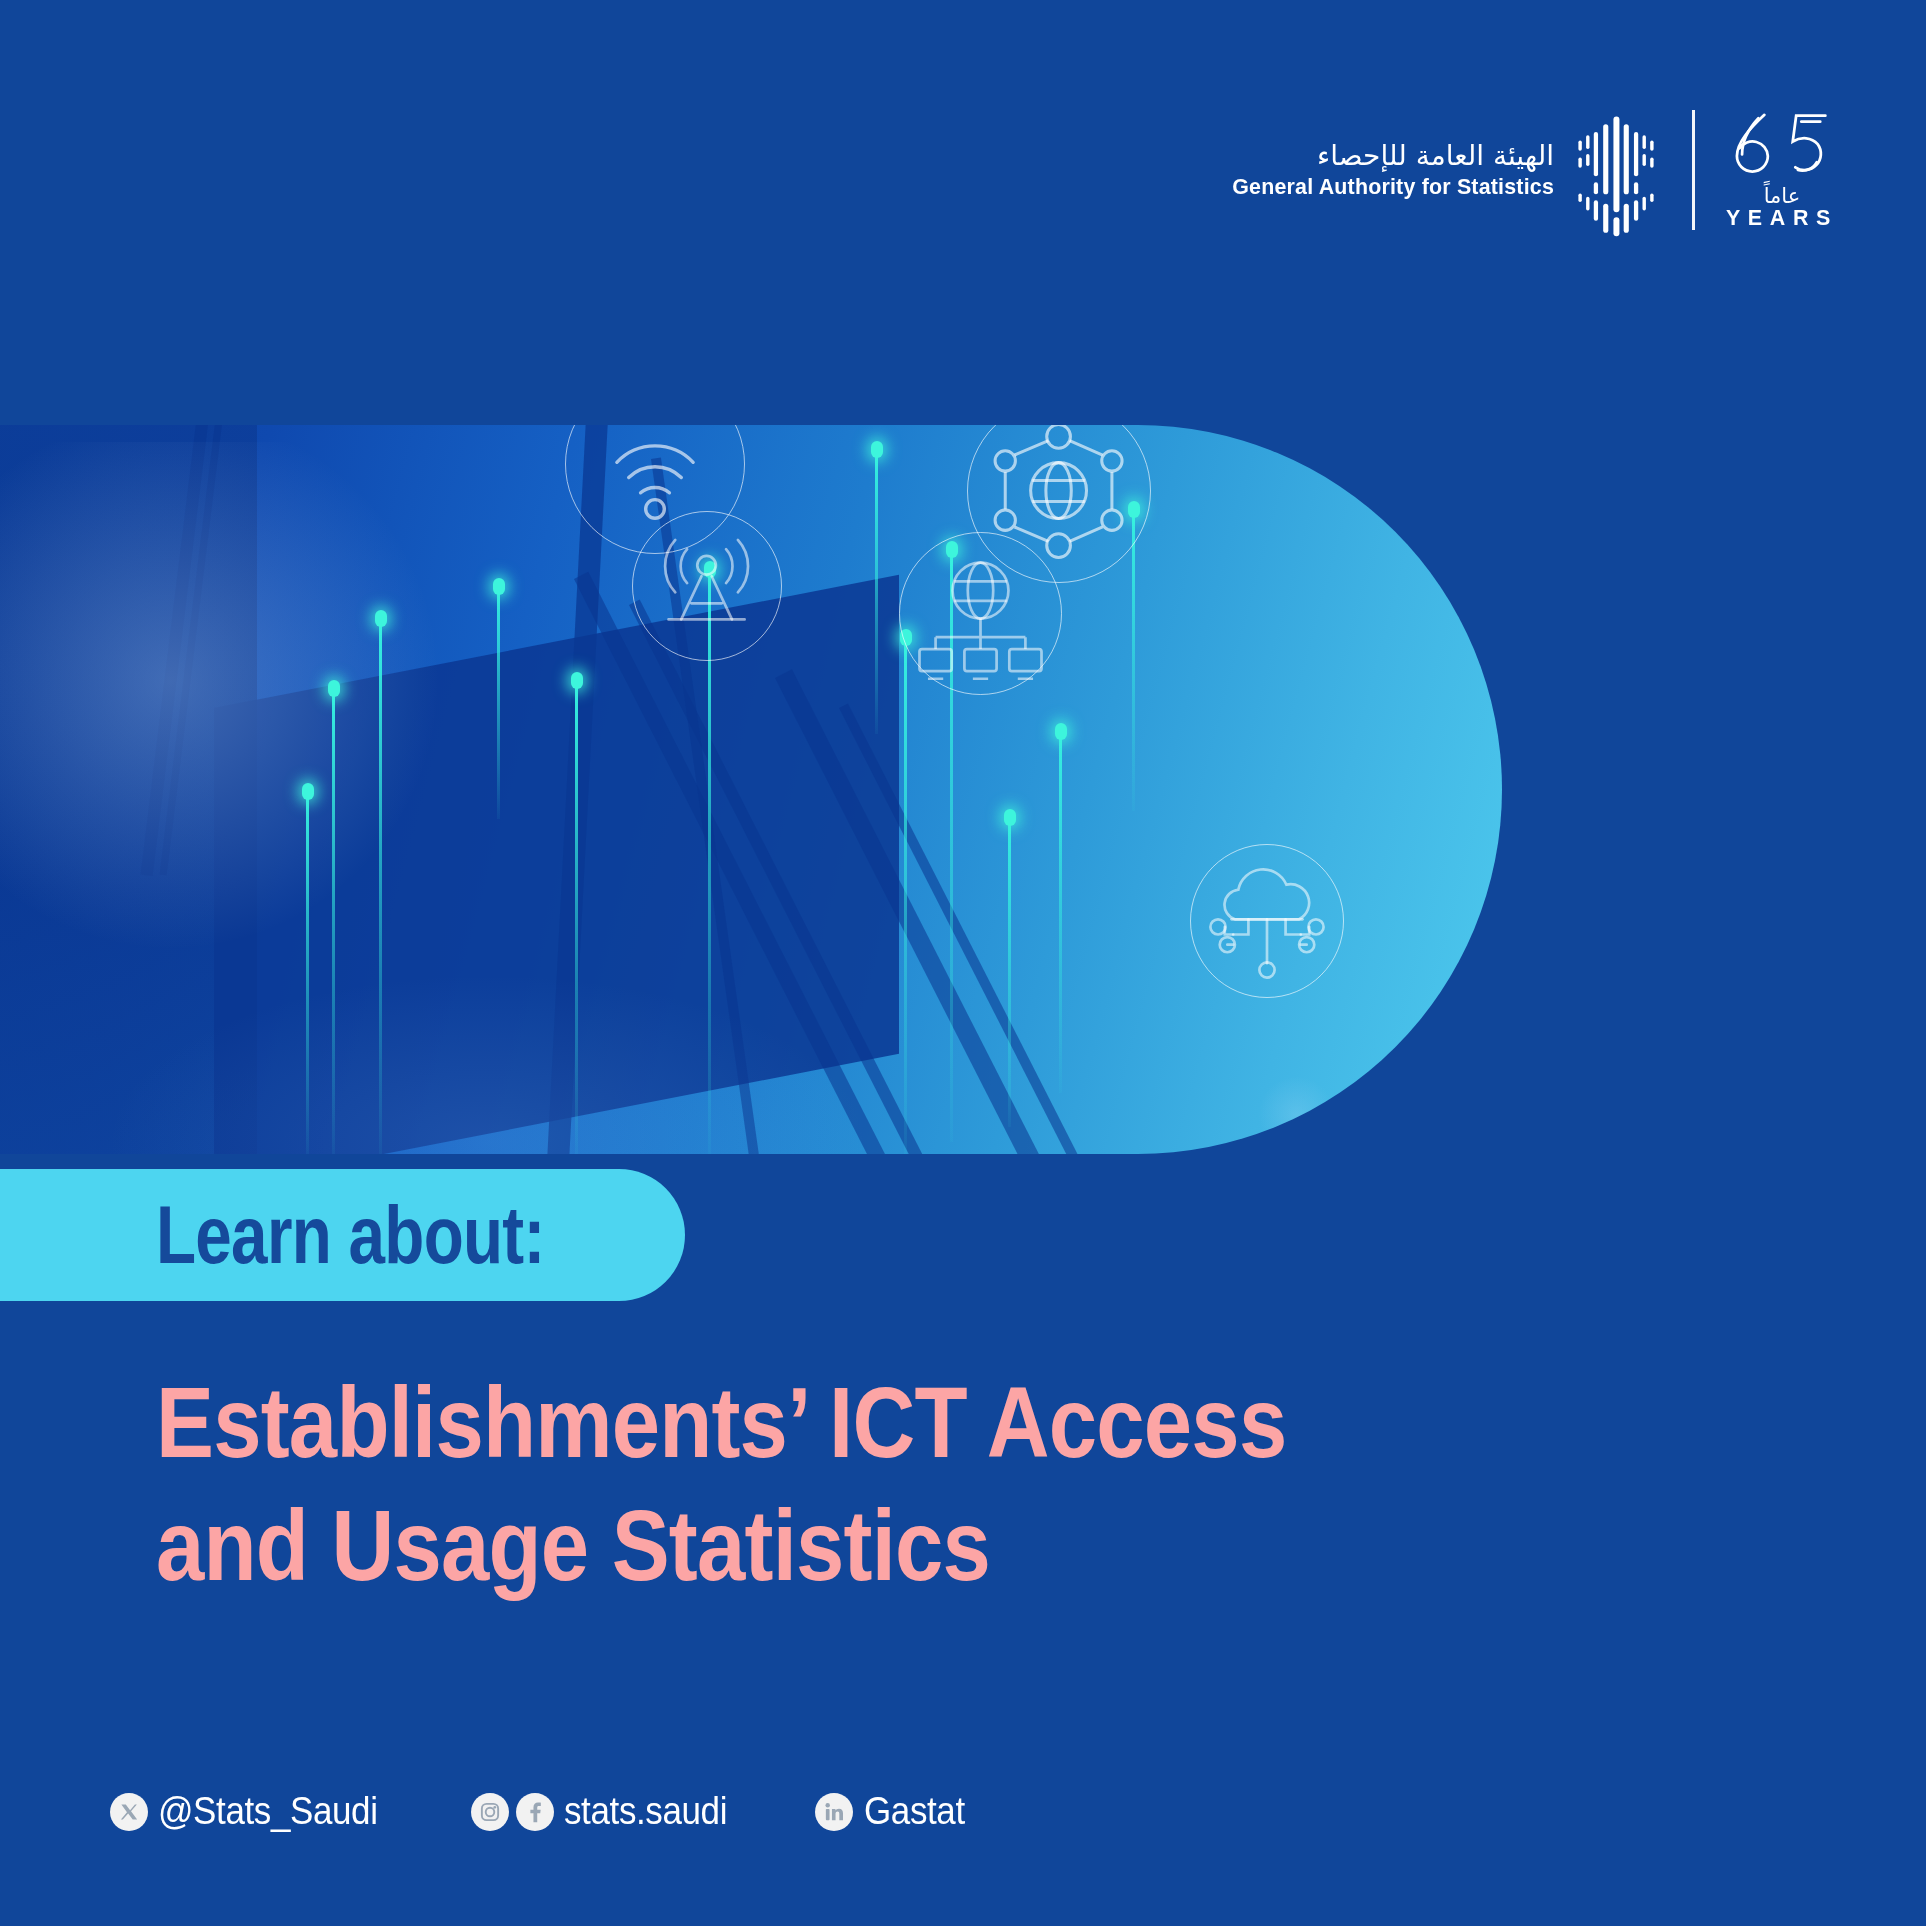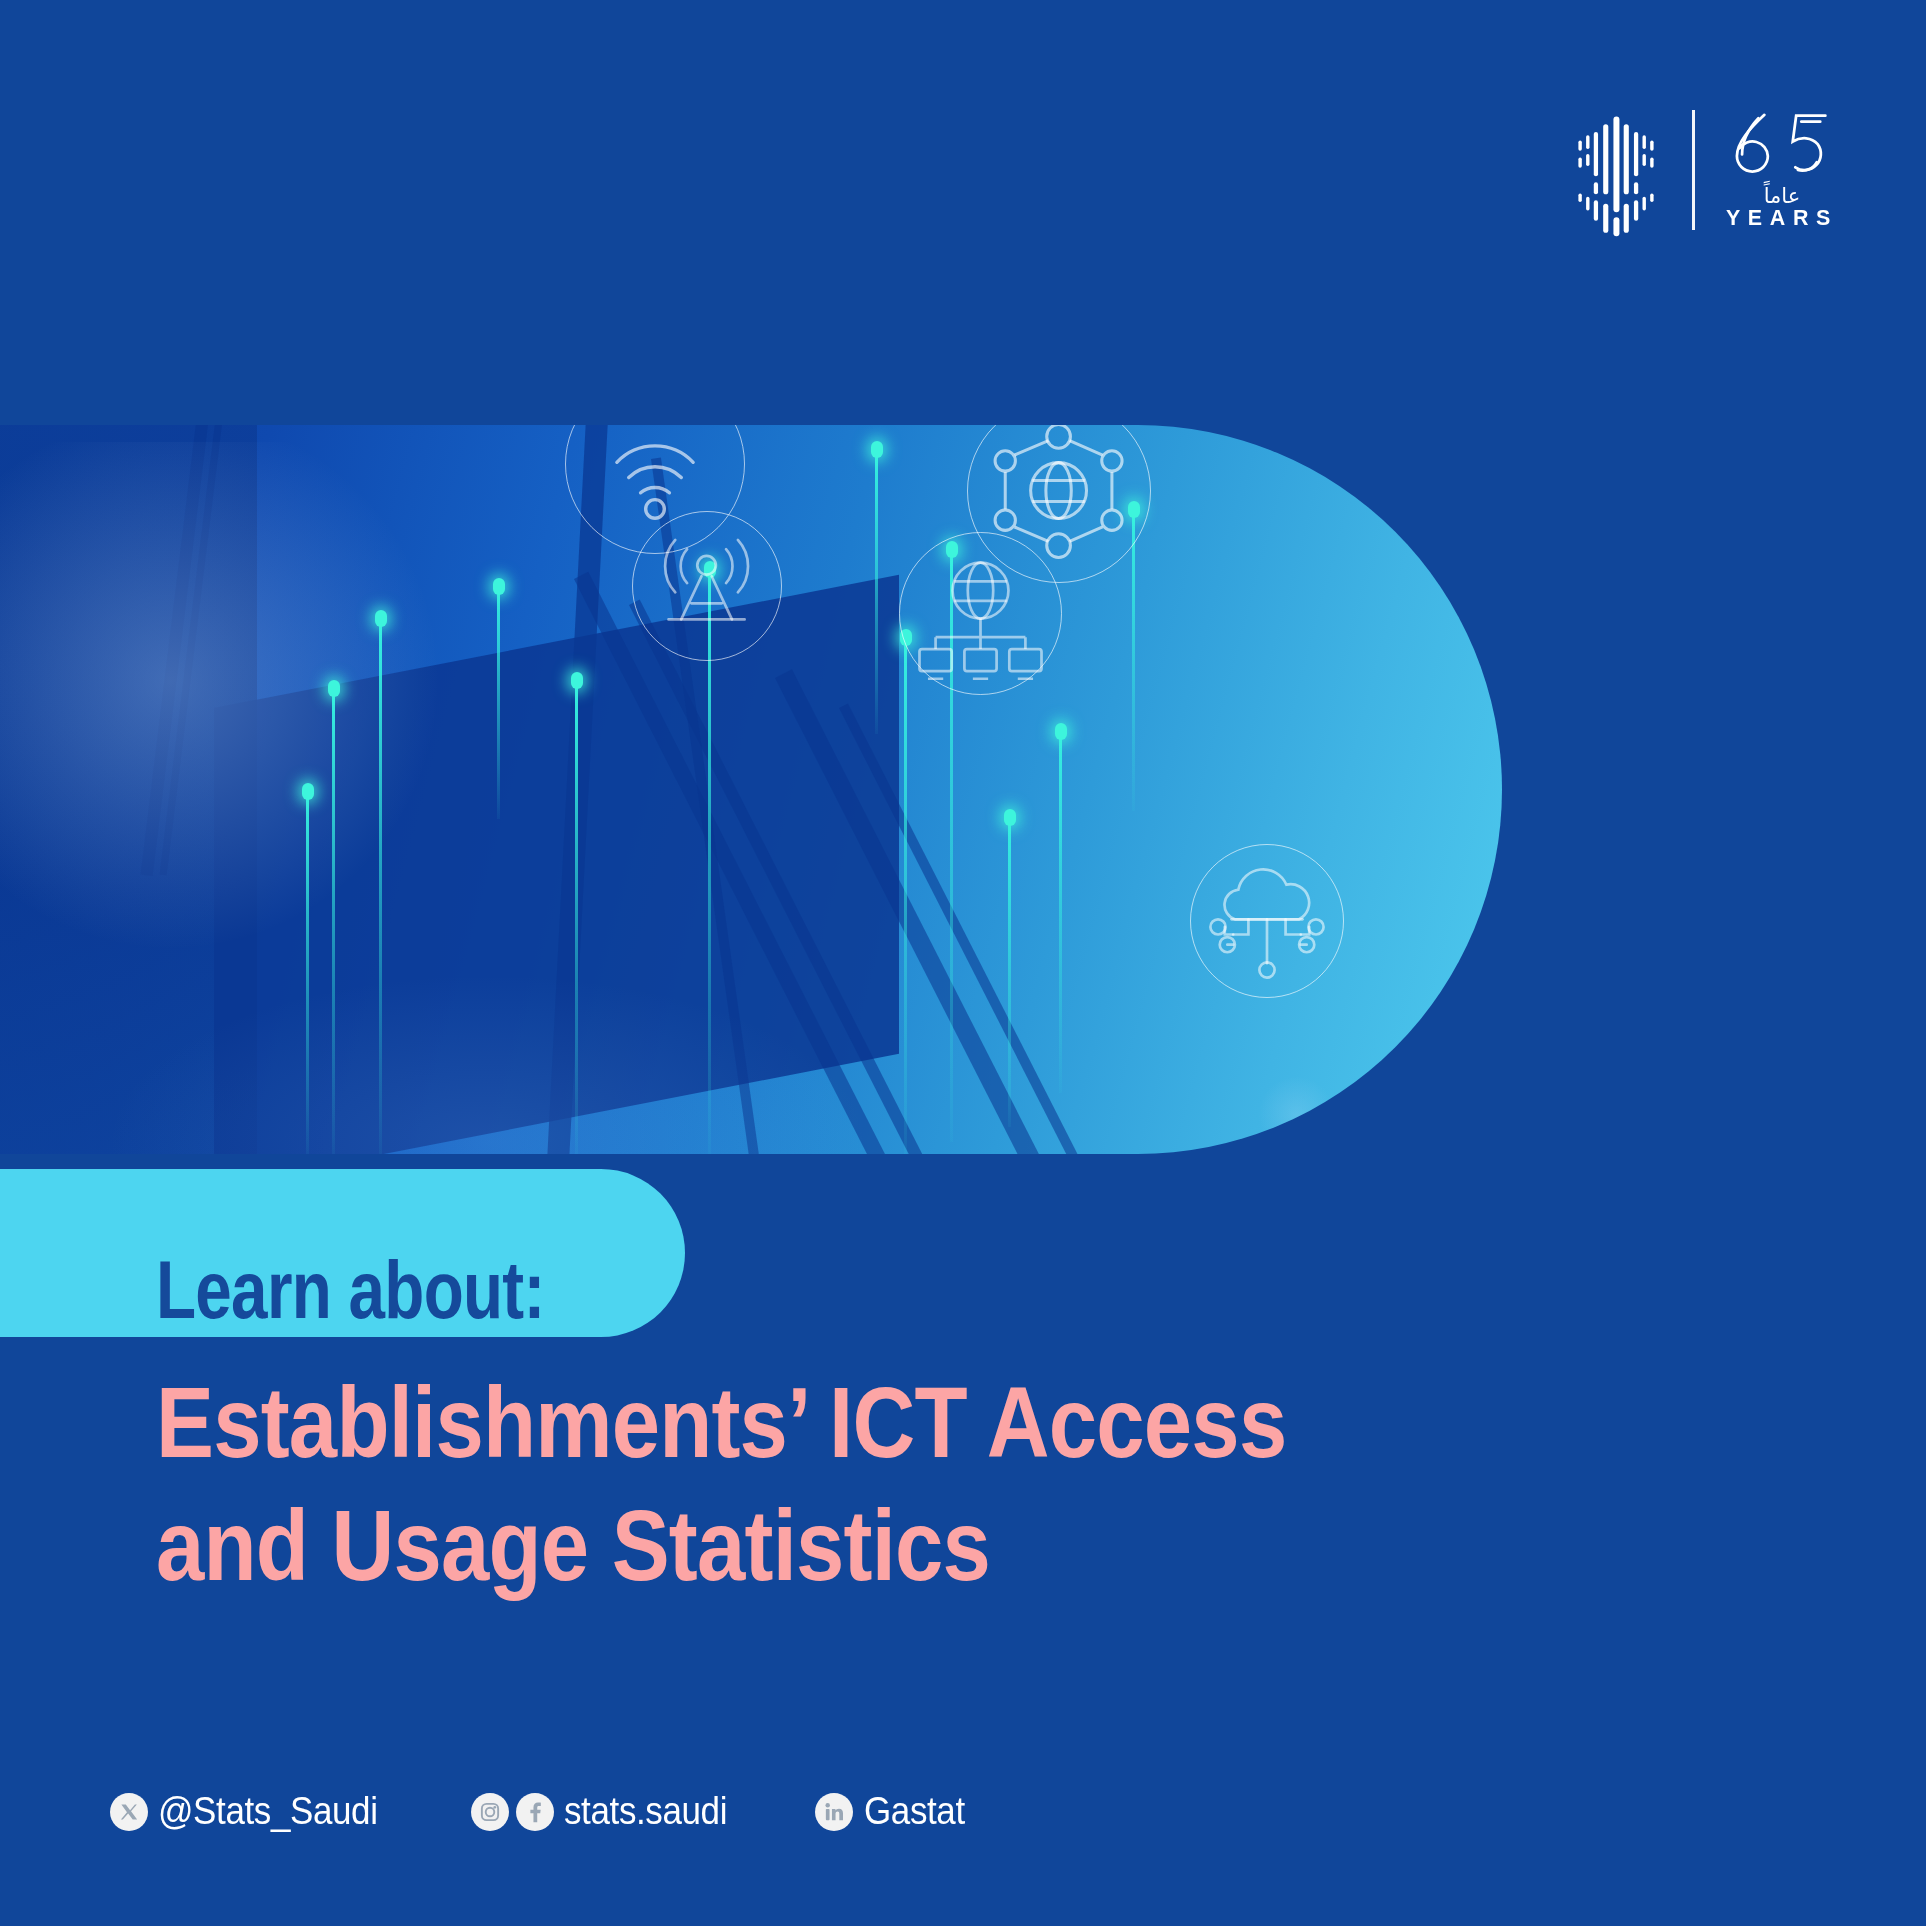--- a/index.html
+++ b/index.html
@@ -109,24 +109,24 @@
   }
   
   .bubble{
     position:absolute; border-radius:50%;
     border:1.7px solid rgba(255,255,255,.62);
   }
   .bubble svg{ position:absolute; left:0; top:0; width:100%; height:100%; }
 
   
   #pill{
-    position:absolute; left:0; top:1169px; width:685px; height:168px;
+    position:absolute; left:0; top:1169px; width:685px; height:132px;
     background:#4DD5F0;
     border-top-right-radius:84px; border-bottom-right-radius:84px;
-    display:flex; align-items:flex-end;
+    display:flex; align-items:center;
   }
   #pill-label{
     color:#154A9B; font-size:82px; font-weight:bold;
     margin-left:156px; letter-spacing:-0.9px;
     font-family:"Liberation Sans", sans-serif;
     transform:scaleX(.80); transform-origin:left center;
   }
 
   
   #headline{
@@ -151,20 +151,24 @@
   .fgap{ width:41px; }
   .tight{ margin-right:6.8px; }
 </style>
 </head>
 <body>
 
 <div id="header">
 
   <div id="logo-lockup">
 
+    <div id="logo-text-block">
+      <div id="logo-arabic">الهيئة العامة للإحصاء</div>
+      <div id="logo-english">General Authority for Statistics</div>
+    </div>
 
     <svg id="logo-mark" viewBox="0 0 110 160">
       <g fill="#ffffff">
         <rect x="52" y="18" width="7" height="112" rx="3.5"></rect>
         <rect x="40" y="27" width="6" height="82" rx="3"></rect>
         <rect x="64" y="27" width="6" height="82" rx="3"></rect>
         <rect x="29" y="36" width="5" height="52" rx="2.5"></rect>
         <rect x="76" y="36" width="5" height="52" rx="2.5"></rect>
         <rect x="20" y="40" width="4" height="16" rx="2"></rect>
         <rect x="86" y="40" width="4" height="16" rx="2"></rect>

